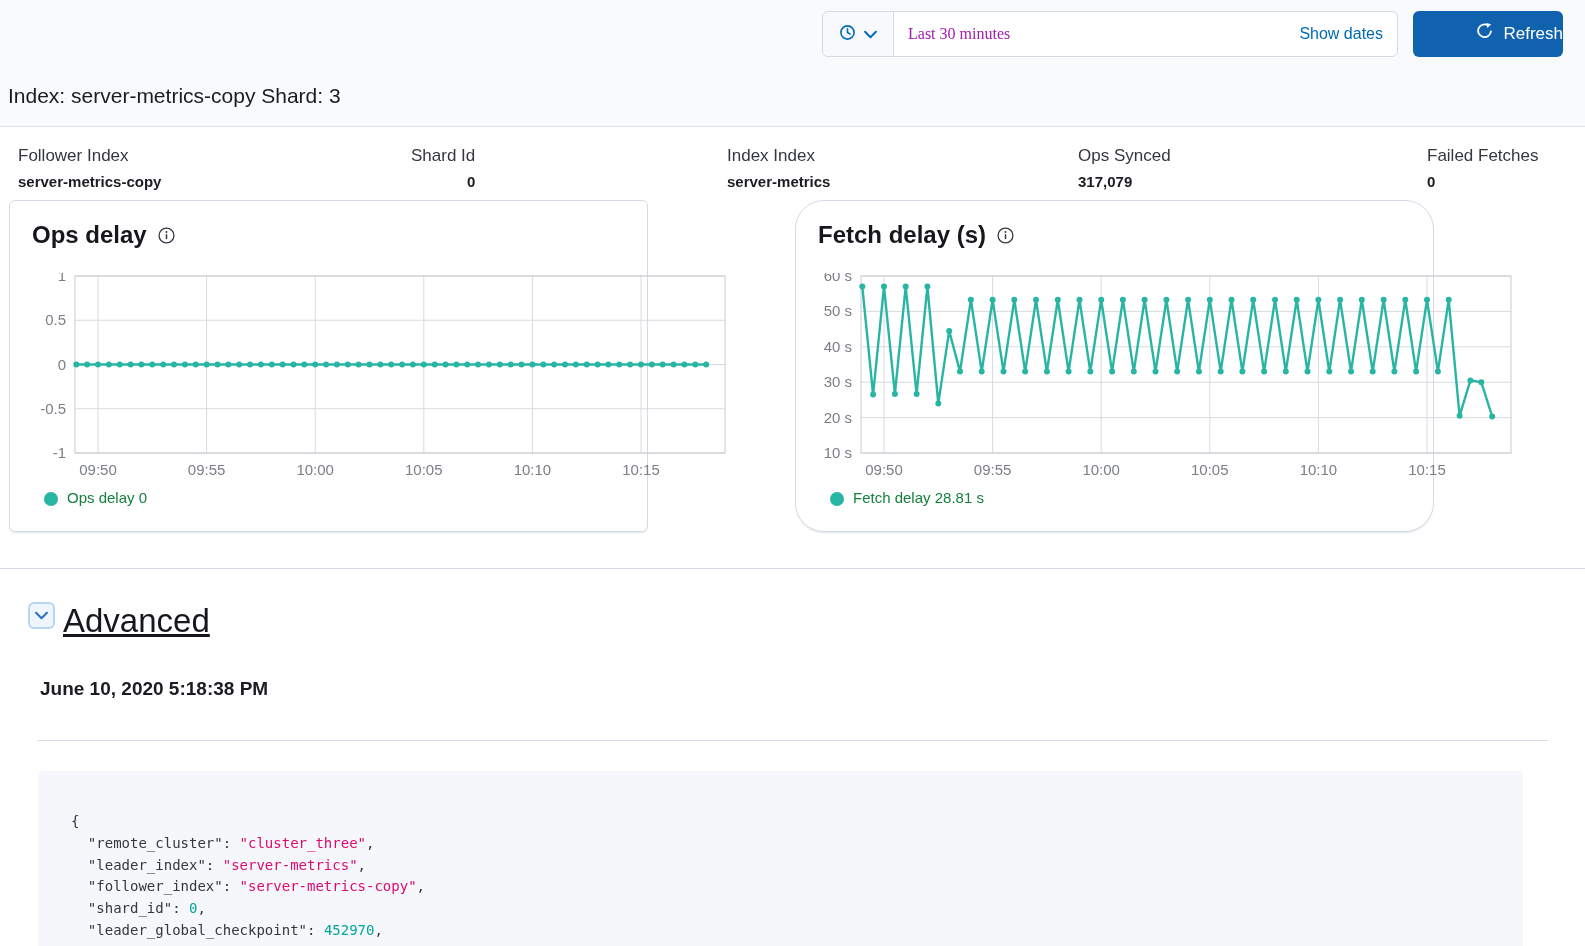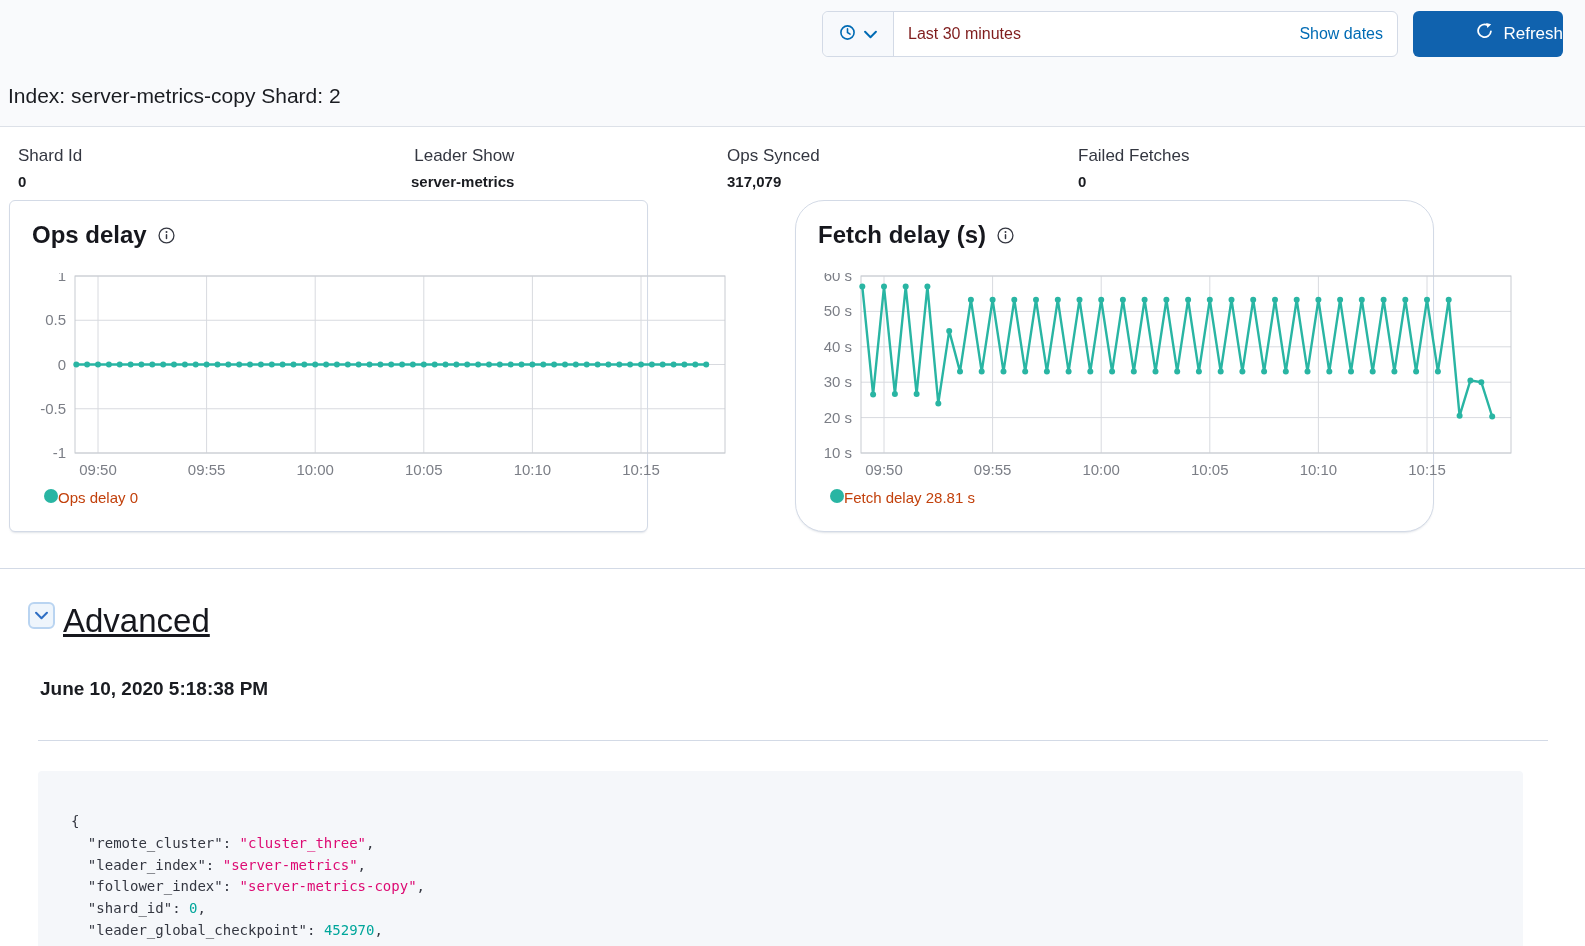--- a/index.html
+++ b/index.html
@@ -7,21 +7,21 @@
     font-family:"Liberation Sans", sans-serif; color:#343741; }
   .header-band { position:absolute; left:0; top:0; width:1585px; height:127px;
     background:#f9fafc; border-bottom:1px solid #dde1e8; }
   .page-title { position:absolute; left:8px; top:84px; font-size:21px; font-weight:400; color:#1a1c21; }
 
   
   .date-picker { position:absolute; left:822px; top:11px; width:576px; height:46px;
     background:#fff; border:1px solid #d3dae6; border-radius:6px; display:flex; align-items:center; }
   .quick-select { width:71px; height:100%; display:flex; align-items:center; justify-content:center;
     gap:8px; border-right:1px solid #d3dae6; background:#f7f9fc; border-radius:6px 0 0 6px; cursor:pointer; }
-  .dp-value { flex:1; padding-left:14px; font-size:16px; color:#7f1d1d; cursor:text; }
+  .dp-value { flex:1; padding-left:14px; font-size:16px; color:#a21caf; cursor:text;font-family:Liberation Serif, serif; }
   .show-dates { padding-right:14px; font-size:16px; font-weight:500; color:#006BB4; cursor:pointer; }
   .refresh-btn { position:absolute; left:1413px; top:11px; width:150px; height:46px;
     background:#1062AE; border:none; border-radius:6px; color:#fff; display:flex; align-items:center;
     justify-content:flex-end; gap:10px; font-size:17px; font-weight:500; cursor:pointer;
     font-family:"Liberation Sans",sans-serif; }
 
   
   .stats-row { position:absolute; left:0; top:138px; width:1585px; height:60px; }
   .stat-col { position:absolute; top:8px; }
   .stat-col .stat-label { font-size:17px; color:#343741; }
@@ -34,22 +34,22 @@
   .panel { position:absolute; top:200px; width:639px; height:332px; background:#fff;
     border:1px solid #d3dae6; border-radius:6px; box-shadow:0 2px 2px -1px rgba(152,162,179,.3); }
   .panel.left { left:9px; } .panel.right { left:795px;border-radius:29px; }
   .chart-title { position:absolute; left:22px; top:20px; display:flex; align-items:center; gap:11px;
     font-size:24px; font-weight:700; color:#16171d; }
   .info-btn { display:inline-flex; background:none; border:none; padding:0; cursor:pointer; }
   svg.chart { position:absolute; left:10px; top:72px; }
   .gridline { stroke:#d8dadf; stroke-width:1; }
   .plot-border { fill:none; stroke:#c8cbd1; stroke-width:1; }
   .tick-label { fill:#7b7e86; font-size:15px; font-family:"Liberation Sans",sans-serif; }
-  .legend { position:absolute; left:34px; top:288px; display:flex; align-items:flex-start; gap:0;
-    font-size:15px; color:#c2410c; }
+  .legend { position:absolute; left:34px; top:288px; display:flex; align-items:flex-end; gap:9px;
+    font-size:15px; color:#15803d; }
   .legend-dot { width:14px; height:14px; border-radius:50%; }
 
   .section-divider { position:absolute; left:0; top:568px; width:1585px; border-top:1px solid #d3dae6; }
 
   
   .advanced-link { position:absolute; left:28px; top:602px; display:flex; align-items:flex-start; gap:8px;
     cursor:pointer; text-decoration:none; }
   .adv-chevron-box { width:27px; height:27px; border-radius:6px; background:#eef5fc;
     border:2px solid #b9d4f1; display:flex; align-items:center; justify-content:center; }
   .adv-label { font-size:33px; font-weight:400; color:#16171d; text-decoration:underline; }
@@ -90,29 +90,33 @@
 <button class="refresh-btn">
   <span>
     <svg width="17" height="17" viewBox="0 0 17 17">
       <path d="M 11.7 2.2 A 6.4 6.4 0 1 0 14.9 8.5" fill="none" stroke="#fff" stroke-width="1.8" stroke-linecap="round"></path>
       <polygon points="10.2,0 15.2,1.2 11.4,4.9" fill="#fff"></polygon>
     </svg>
   </span>
   <span>Refresh</span>
 </button>
 
-<h1 class="page-title">Index: server-metrics-copy Shard: 2</h1>
+<h1 class="page-title">Index: server-metrics-copy Shard: 3</h1>
 
 <div class="stats-row">
+    <div class="stat-col">
+      <div class="stat-label">Follower Index</div>
+      <div class="stat-value">server-metrics-copy</div>
+    </div>
     <div class="stat-col">
       <div class="stat-label">Shard Id</div>
       <div class="stat-value">0</div>
     </div>
     <div class="stat-col">
-      <div class="stat-label">Leader Show</div>
+      <div class="stat-label">Index Index</div>
       <div class="stat-value">server-metrics</div>
     </div>
     <div class="stat-col">
       <div class="stat-label">Ops Synced</div>
       <div class="stat-value">317,079</div>
     </div>
     <div class="stat-col">
       <div class="stat-label">Failed Fetches</div>
       <div class="stat-value">0</div>
     </div>

